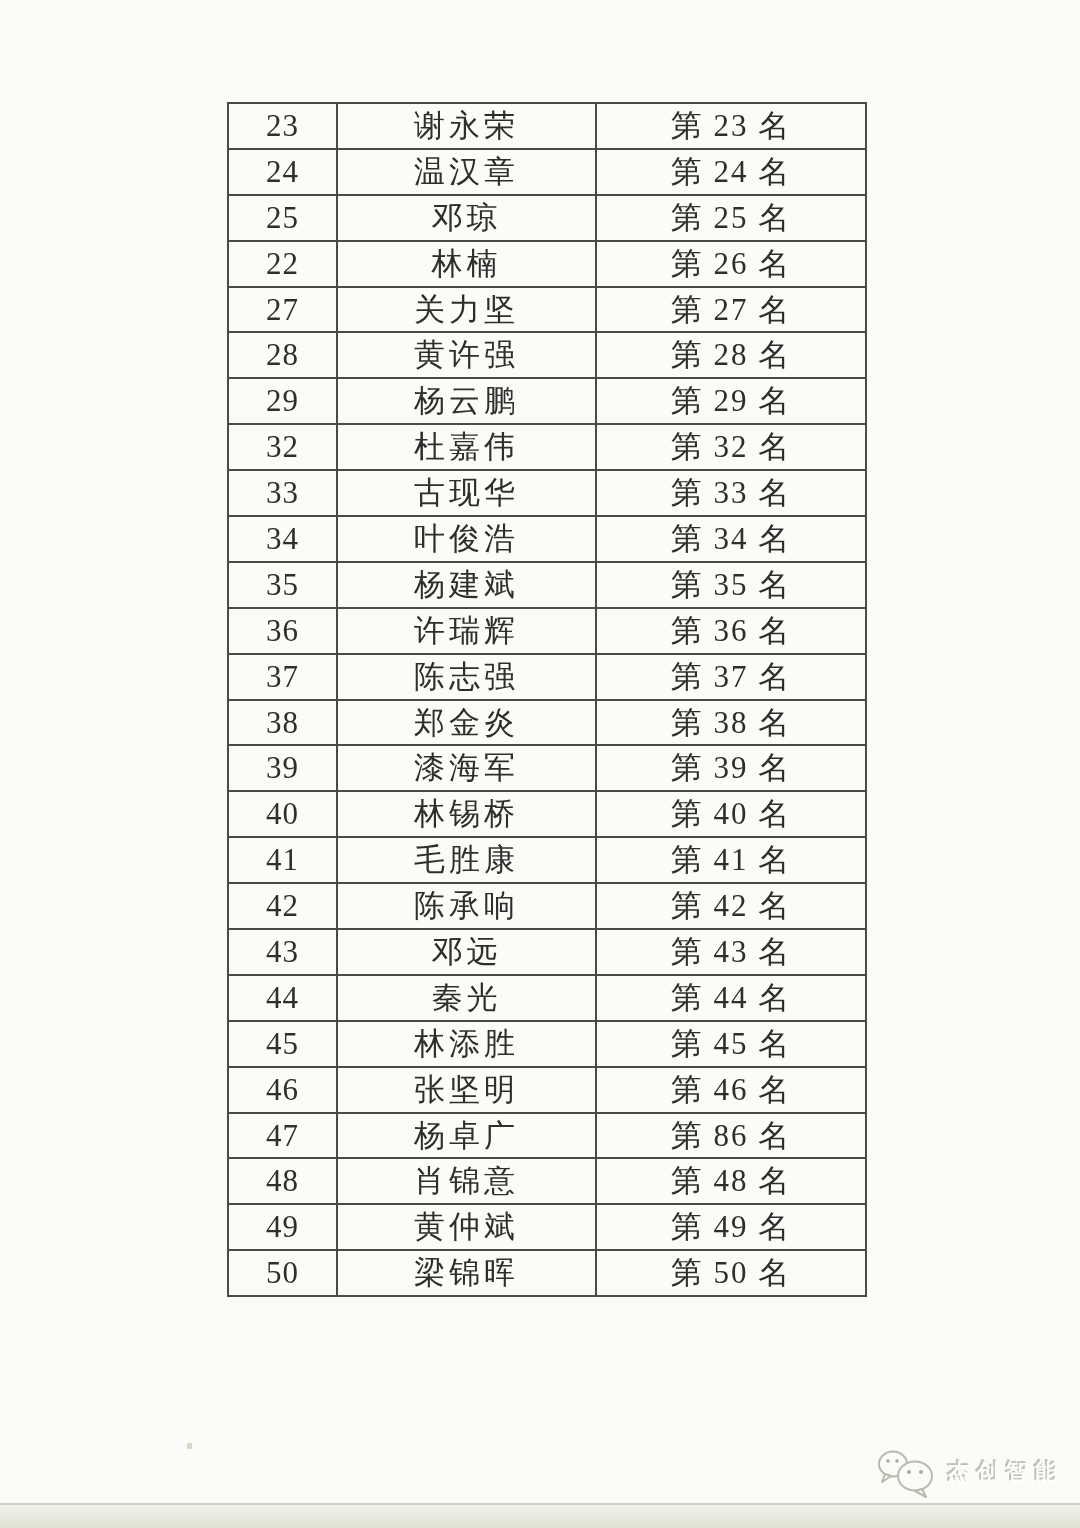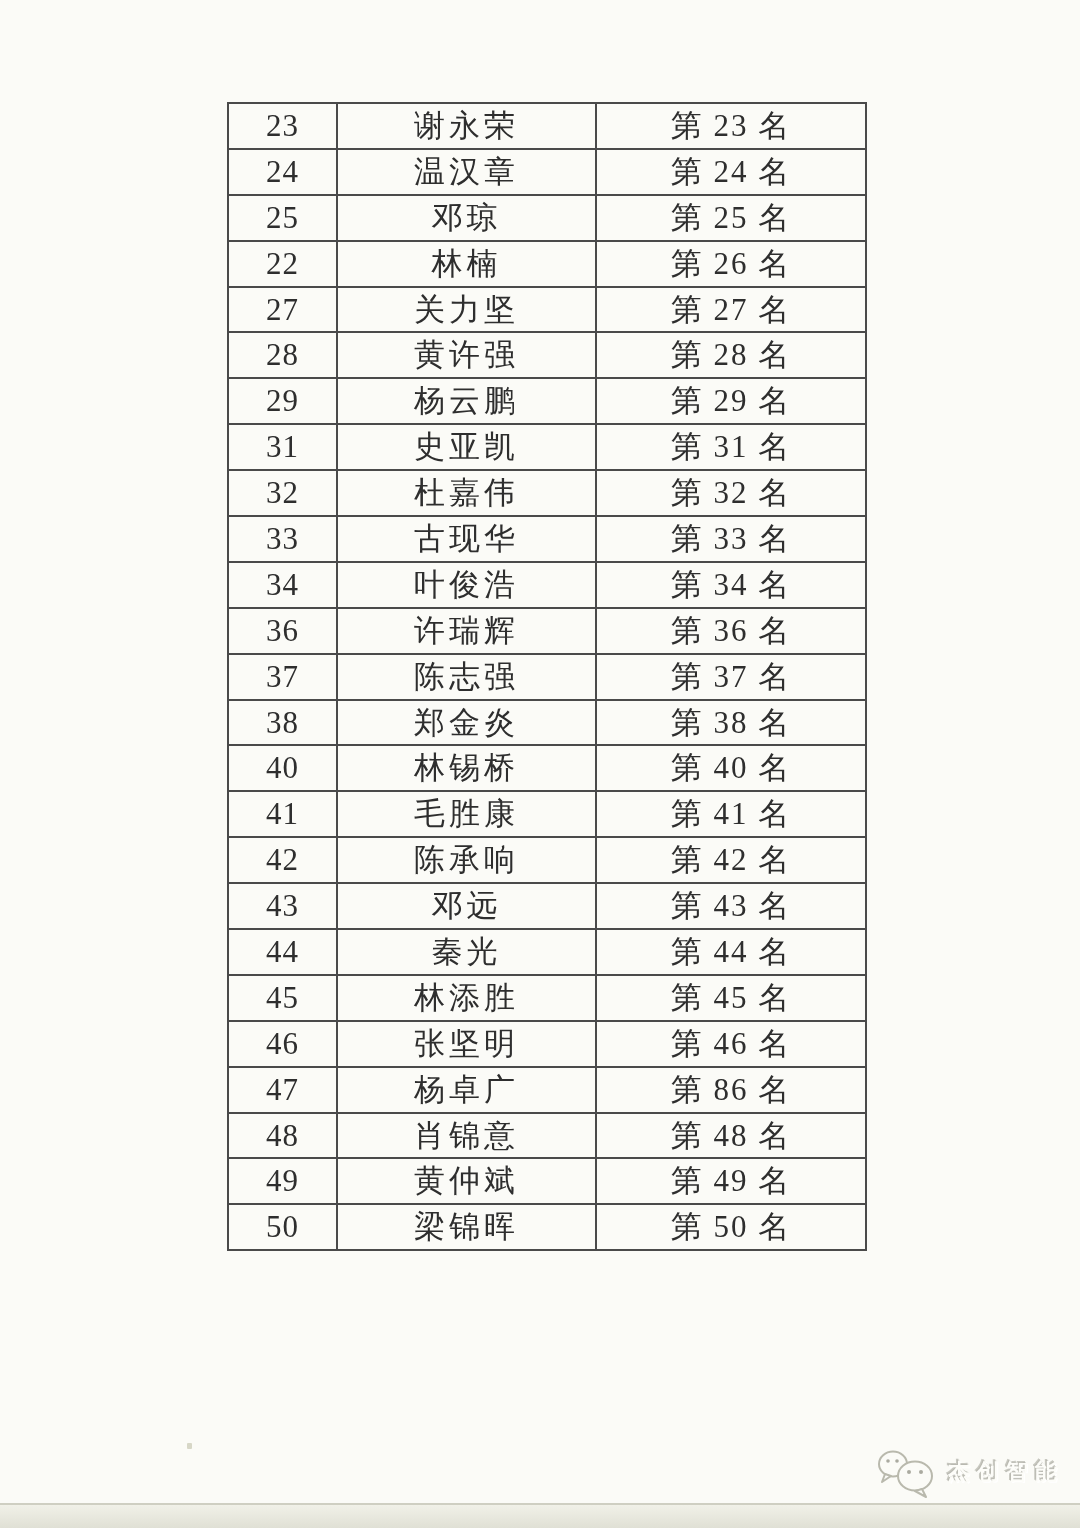--- a/index.html
+++ b/index.html
@@ -142,63 +142,68 @@
     <td class="cell-rank">第 28 名</td>
   </tr>
 
   <tr>
     <td class="cell-no">29</td>
     <td class="cell-name">杨云鹏</td>
     <td class="cell-rank">第 29 名</td>
   </tr>
 
 
-  <tr>
-    <td class="cell-no">31</td>
-    <td class="cell-name">史亚凯</td>
-    <td class="cell-rank">第 31 名</td>
-  </tr>
 
   <tr>
     <td class="cell-no">32</td>
     <td class="cell-name">杜嘉伟</td>
     <td class="cell-rank">第 32 名</td>
   </tr>
 
   <tr>
     <td class="cell-no">33</td>
     <td class="cell-name">古现华</td>
     <td class="cell-rank">第 33 名</td>
   </tr>
 
   <tr>
     <td class="cell-no">34</td>
     <td class="cell-name">叶俊浩</td>
     <td class="cell-rank">第 34 名</td>
   </tr>
 
+  <tr>
+    <td class="cell-no">35</td>
+    <td class="cell-name">杨建斌</td>
+    <td class="cell-rank">第 35 名</td>
+  </tr>
 
   <tr>
     <td class="cell-no">36</td>
     <td class="cell-name">许瑞辉</td>
     <td class="cell-rank">第 36 名</td>
   </tr>
 
   <tr>
     <td class="cell-no">37</td>
     <td class="cell-name">陈志强</td>
     <td class="cell-rank">第 37 名</td>
   </tr>
 
   <tr>
     <td class="cell-no">38</td>
     <td class="cell-name">郑金炎</td>
     <td class="cell-rank">第 38 名</td>
   </tr>
 
+  <tr>
+    <td class="cell-no">39</td>
+    <td class="cell-name">漆海军</td>
+    <td class="cell-rank">第 39 名</td>
+  </tr>
 
   <tr>
     <td class="cell-no">40</td>
     <td class="cell-name">林锡桥</td>
     <td class="cell-rank">第 40 名</td>
   </tr>
 
   <tr>
     <td class="cell-no">41</td>
     <td class="cell-name">毛胜康</td>

